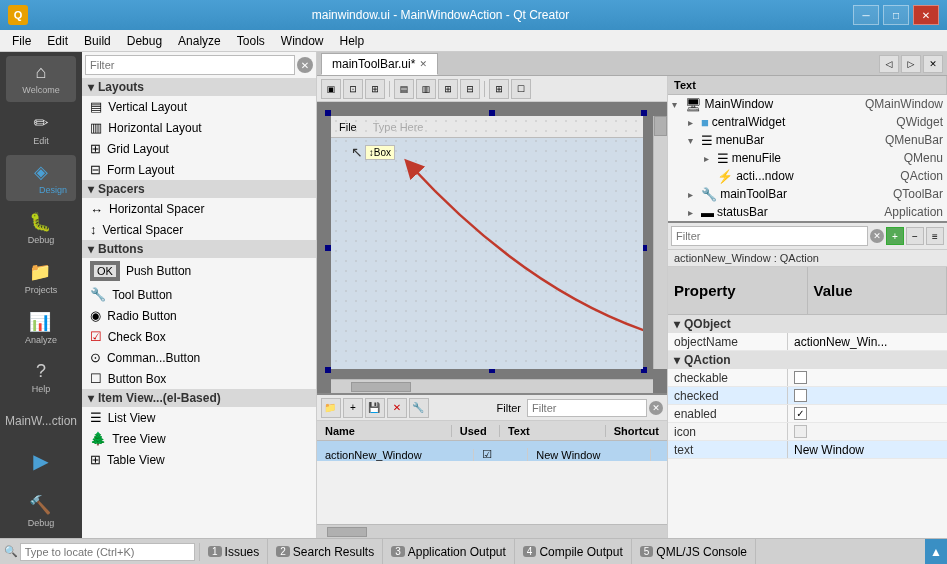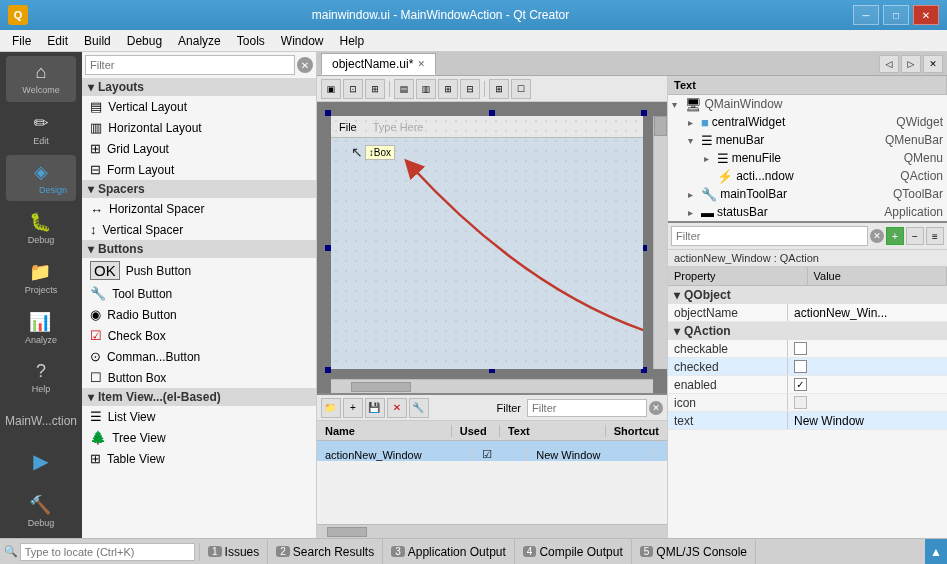--- a/index.html
+++ b/index.html
@@ -193,23 +193,23 @@
     }
 
     
     .prop-header-row {
       display: flex;
       background: #d0d0d0;
       border-bottom: 1px solid #bbb;
     }
     .prop-header-cell {
       flex: 1;
-      padding: 3px 6px;
-      font-size: 11px;
-      font-weight: normal;
+      padding: 15px 6px;
+      font-size: 15px;
+      font-weight: bold;
       border-right: 1px solid #bbb;
     }
     .prop-section {
       background: #e0e0e0;
       padding: 2px 6px;
       font-size: 11px;
       font-weight: bold;
       color: #333;
       display: flex;
       align-items: center;
@@ -398,21 +398,21 @@
         <div class="widget-item">
           <span style="font-size:13px;">↕</span>
           <span>Vertical Spacer</span>
         </div>
 
         <div class="widget-section-header">
           <span>▾</span>
           <span>Buttons</span>
         </div>
         <div class="widget-item">
-          <span style="border:1px solid #737373;padding:0 3px;font-size:15px;background:#e0e0e0;">OK</span>
+          <span style="border:4px solid #737373;padding:0 3px;font-size:11px;background:#e0e0e0;">OK</span>
           <span>Push Button</span>
         </div>
         <div class="widget-item">
           <span style="font-size:13px;">🔧</span>
           <span>Tool Button</span>
         </div>
         <div class="widget-item">
           <span style="font-size:13px;">◉</span>
           <span>Radio Button</span>
         </div>
@@ -445,21 +445,21 @@
           <span style="font-size:13px;">⊞</span>
           <span>Table View</span>
         </div>
       </div>
     </div>
 
     <div style="flex:1;display:flex;flex-direction:column;overflow:hidden;">
 
       <div style="display:flex;background:#c8c8c8;border-bottom:1px solid #aaa;height:24px;align-items:flex-end;padding:0 4px;">
         <div style="padding:3px 10px;font-size:11px;cursor:pointer;background:white;border:1px solid #aaa;border-bottom:1px solid white;margin-right:2px;display:flex;align-items:center;gap:4px;">
-          <span>objectName.ui*</span>
+          <span>mainToolBar.ui*</span>
           <span style="font-size:9px;color:#666;">✕</span>
         </div>
         <div style="flex:1;"></div>
         <div style="display:flex;gap:2px;padding-bottom:2px;">
 
           <button style="width:20px;height:18px;background:#e0e0e0;border:1px solid #bbb;font-size:9px;cursor:pointer;">◁</button>
           <button style="width:20px;height:18px;background:#e0e0e0;border:1px solid #bbb;font-size:9px;cursor:pointer;">▷</button>
           <button style="width:20px;height:18px;background:#e0e0e0;border:1px solid #bbb;font-size:9px;cursor:pointer;">✕</button>
         </div>
       </div>
@@ -566,20 +566,21 @@
         <div class="right-panel">
 
           <div style="border-bottom:2px solid #888;">
             <div class="object-header-row">
               <span class="object-header-cell">Text</span>
             </div>
             <div class="object-tree">
               <div class="object-row">
                 <span class="expand-icon">▾</span>
                 <span style="font-size:13px;margin:0 3px;">🖥</span>
+                <span class="object-name">MainWindow</span>
                 <span class="object-class">QMainWindow</span>
               </div>
               <div class="object-row" style="padding-left:20px;">
                 <span class="expand-icon">▸</span>
                 <span style="font-size:13px;margin:0 3px;color:#4a9fd4;">■</span>
                 <span class="object-name">centralWidget</span>
                 <span class="object-class">QWidget</span>
               </div>
               <div class="object-row" style="padding-left:20px;">
                 <span class="expand-icon">▾</span>

